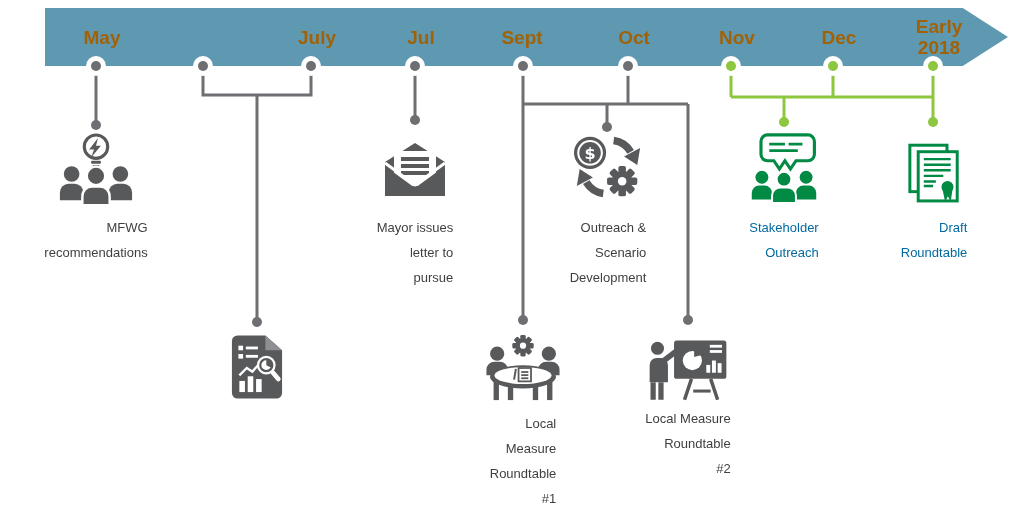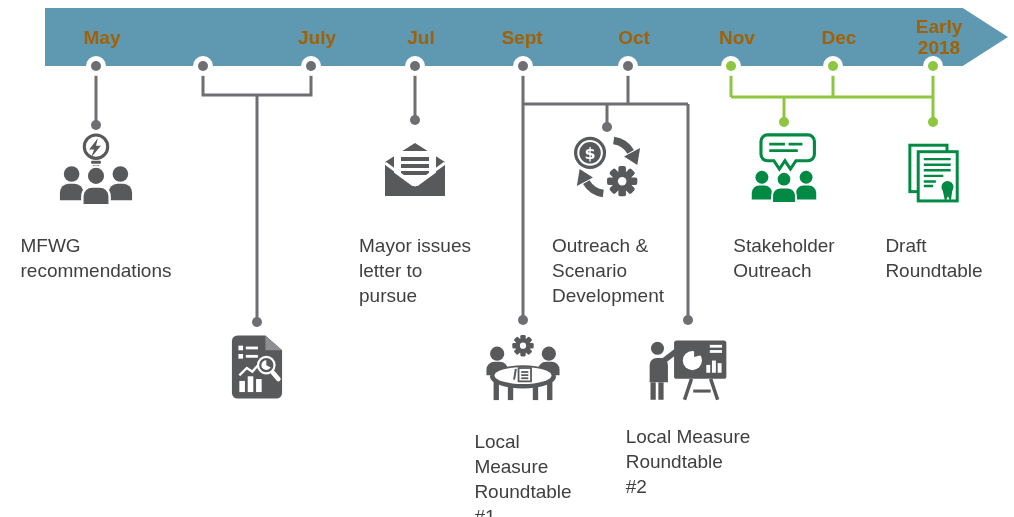--- a/index.html
+++ b/index.html
@@ -19,24 +19,24 @@
   .node{
     position:absolute;top:56px;width:20px;height:20px;border-radius:50%;background:#fff;
     transform:translateX(-50%);display:flex;align-items:center;justify-content:center;
   }
   .node i{display:block;width:10px;height:10px;border-radius:50%;}
   .node.gray i{background:#6E6F72;}
   .node.green i{background:#8DC63F;}
   .connectors{position:absolute;left:0;top:0;width:1014px;height:517px;}
   .icon{position:absolute;transform:translateX(-50%);line-height:0;}
   .caption{
-    position:absolute;transform:translateX(-50%);width:max-content;text-align:left;
-    white-space:pre-line;font-size:19px;line-height:25px;color:#3F3F3F;margin-top:18px;
-  }
-  .caption.green{color:#404040;}
+    position:absolute;transform:translateX(-50%);width:max-content;text-align:right;
+    white-space:pre-line;font-size:13px;line-height:25px;color:#3F3F3F;
+  }
+  .caption.green{color:#0369a1;}
 </style>
 </head>
 <body>
 
 <div class="canvas">
 
   <div class="banner"></div>
 
   <div class="month" style="left:96px">May</div>
   <div class="month" style="left:311px">July</div>

